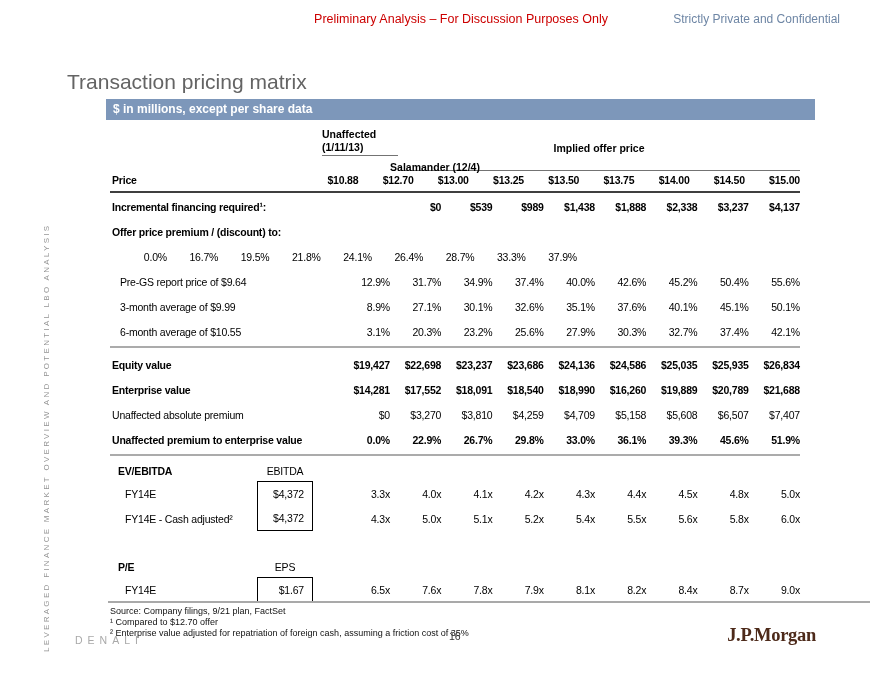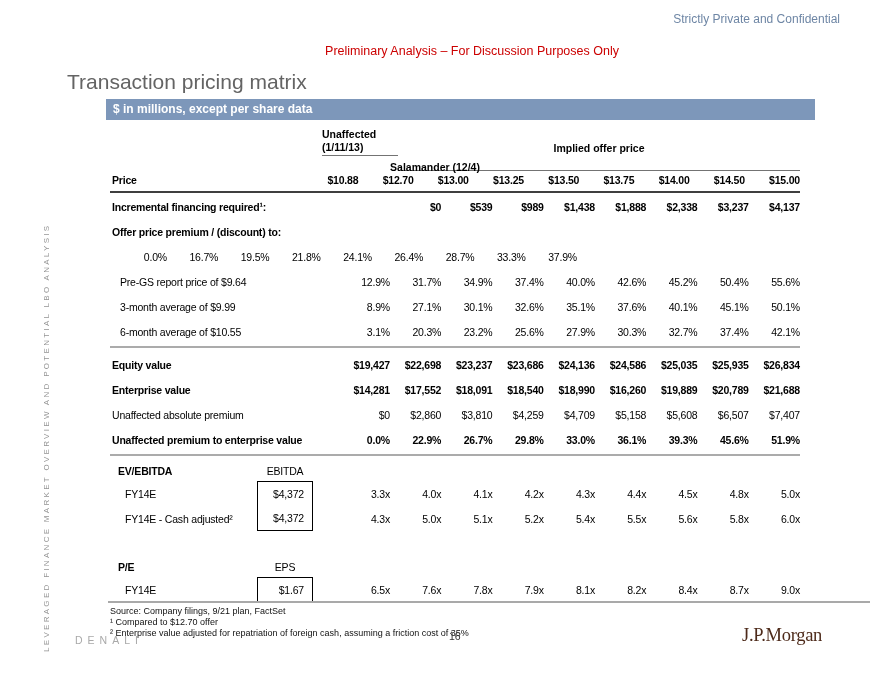--- a/index.html
+++ b/index.html
@@ -1,21 +1,21 @@
 <!DOCTYPE html>
 <html style="--banner-bg: #7D97BA; --notice-red: #CC0000; --confidential-blue: #6E86A5; --logo-brown: #4D2A1A;"><head>
 <meta charset="utf-8">
 <style>
   html,body{margin:0;padding:0;background:#fff;}
   .page{position:relative;width:880px;height:680px;background:#fff;overflow:hidden;
         font-family:"Liberation Sans",sans-serif;color:#000;}
 
   
-  .notice-center{position:absolute;top:12px;left:472px;transform:translateX(-50%);
-    font-size:12.5px;color:var(--notice-red,#CC0000);white-space:nowrap;margin-top:32px;}
+  .notice-center{position:absolute;top:12px;left:461px;transform:translateX(-50%);
+    font-size:12.5px;color:var(--notice-red,#CC0000);white-space:nowrap;}
   .notice-right{position:absolute;top:12px;right:40px;font-size:12px;
     color:var(--confidential-blue,#6E86A5);white-space:nowrap;margin-left:39px;}
 
   
   .sidebar{position:absolute;left:41px;top:218px;width:14px;height:434px;}
   .sidebar-text{position:absolute;top:434px;left:1px;transform-origin:0 0;
     transform:rotate(-90deg);white-space:nowrap;font-size:8px;letter-spacing:2.3px;
     color:#949494;}
 
   .slide-title{position:absolute;left:67px;top:70px;font-size:21px;color:#646464;}
@@ -56,22 +56,22 @@
   .hr{border-top:2px solid #ababab;margin:2px 0 4px 0;}
   .sec-ev{margin-top:5px;}
   .sec-pe{margin-top:26px;}
 
   
   .foot-rule{position:absolute;left:108px;top:601px;width:762px;border-top:2px solid #a9a9a9;}
   .footnotes{position:absolute;left:110px;top:606px;font-size:9px;line-height:10.8px;color:#111;}
   .project-name{position:absolute;left:75px;top:634px;font-size:10.5px;letter-spacing:5px;
     color:#a9a9a9;}
   .page-number{position:absolute;left:449px;top:630px;font-size:10.5px;color:#333;}
-  .logo{position:absolute;right:58px;top:625px;font-family:"Liberation Serif",serif;
-    font-weight:normal;font-size:18.5px;color:var(--logo-brown,#4D2A1A);letter-spacing:-0.3px;}
+  .logo{position:absolute;right:64px;top:625px;font-family:"Liberation Serif",serif;
+    font-weight:bold;font-size:18.5px;color:var(--logo-brown,#4D2A1A);letter-spacing:-0.3px;}
 </style>
 </head>
 <body>
 
 <div class="page">
 
   <div class="notice-center">Preliminary Analysis – For Discussion Purposes Only</div>
   <div class="notice-right">Strictly Private and Confidential</div>
 
   <div class="sidebar">
@@ -203,21 +203,21 @@
           <div class="c-num">$18,540</div>
           <div class="c-num">$18,990</div>
           <div class="c-num">$16,260</div>
           <div class="c-num">$19,889</div>
           <div class="c-num">$20,789</div>
           <div class="c-num">$21,688</div>
         </div>
         <div class="trow">
           <div class="c-label">Unaffected absolute premium</div>
           <div class="c-num c0">$0</div>
-          <div class="c-num">$2,860</div>
+          <div class="c-num">$3,270</div>
           <div class="c-num">$3,810</div>
           <div class="c-num">$4,259</div>
           <div class="c-num">$4,709</div>
           <div class="c-num">$5,158</div>
           <div class="c-num">$5,608</div>
           <div class="c-num">$6,507</div>
           <div class="c-num">$7,407</div>
         </div>
         <div class="trow bold">
           <div class="c-label">Unaffected premium to enterprise value</div>

